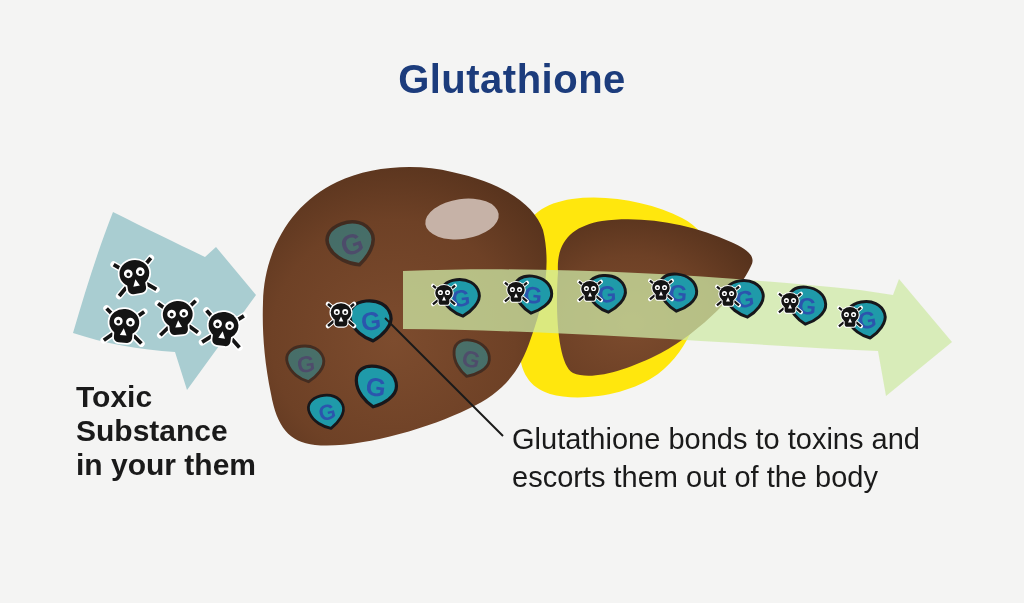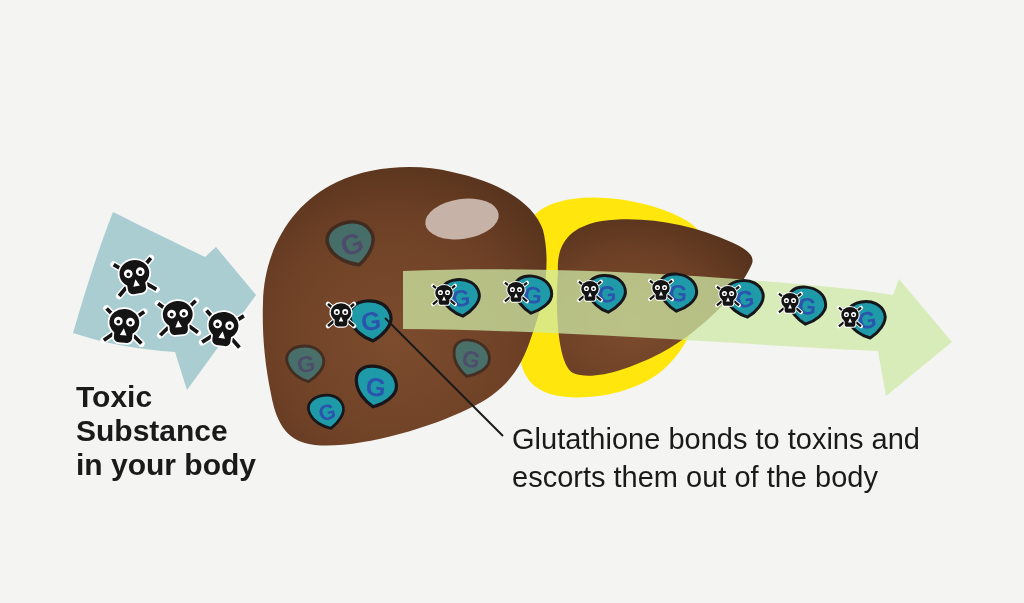--- a/index.html
+++ b/index.html
@@ -303,18 +303,19 @@
    <circle cx="-4.2" cy="-3" r="3" fill="#ffffff"></circle>
    <circle cx="4.2" cy="-3" r="3" fill="#ffffff"></circle>
    <circle cx="-4.2" cy="-2.6" r="1.3" fill="#141414"></circle>
    <circle cx="4.2" cy="-2.6" r="1.3" fill="#141414"></circle>
    <path d="M0,1.6 L-2.3,6.4 L2.3,6.4 Z" fill="#ffffff"></path>
  </g>
       </g>
     <line x1="385" y1="318" x2="503" y2="436" stroke-width="2" stroke="#1a1a1a"></line>
   </svg>
 
+  <div class="title">Glutathione</div>
   <div class="toxic-label">Toxic
 Substance
-in your body</div>
+in your them</div>
   <div class="caption-label">Glutathione bonds to toxins and
 escorts them out of the body</div>
 </div>
 
 </body></html>

